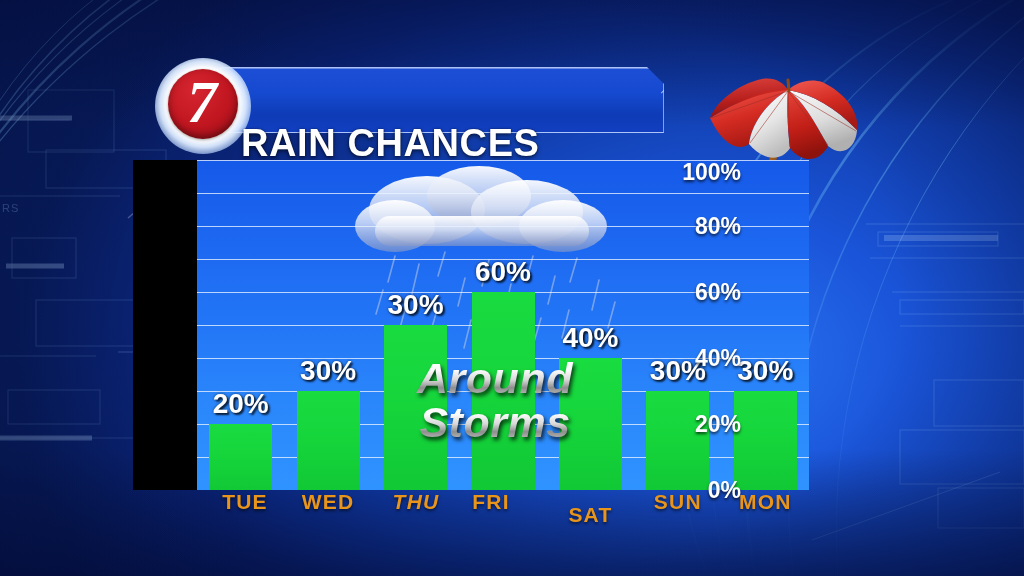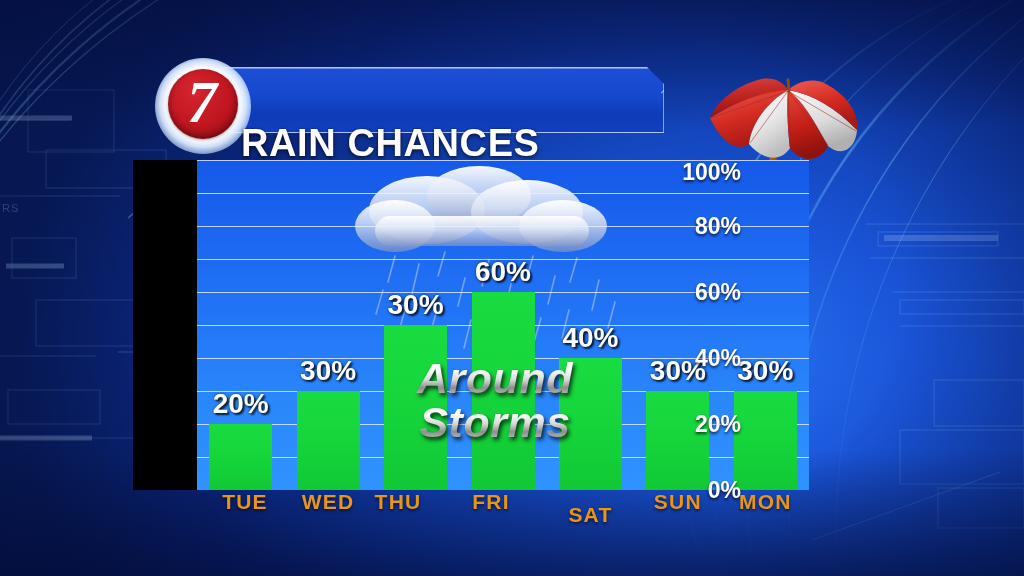--- a/index.html
+++ b/index.html
@@ -348,21 +348,21 @@
       <div class="ylabel" style="top: 264px;">20%</div>
       <div class="ylabel" style="top: 198px;">40%</div>
       <div class="ylabel" style="top: 132px;">60%</div>
       <div class="ylabel" style="top: 66px;">80%</div>
       <div class="ylabel" style="top: 12px;">100%</div>
     </div>
 
   <div id="daylabels">
       <div class="day" style="left: 48px;">TUE</div>
       <div class="day" style="left: 131.143px;">WED</div>
-      <div class="day" style="left: 201px;">THU</div>
+      <div class="day" style="left: 219px; font-style: italic;">THU</div>
       <div class="day" style="left: 294px;">FRI</div>
       <div class="day" style="left: 393.429px; margin-top: 13px;">SAT</div>
       <div class="day" style="left: 480.857px;">SUN</div>
       <div class="day" style="left: 568.286px;">MON</div>
     </div>
 
   <div id="overlay-text">
     <div class="line">Around</div>
     <div class="line">Storms</div>
   </div>

